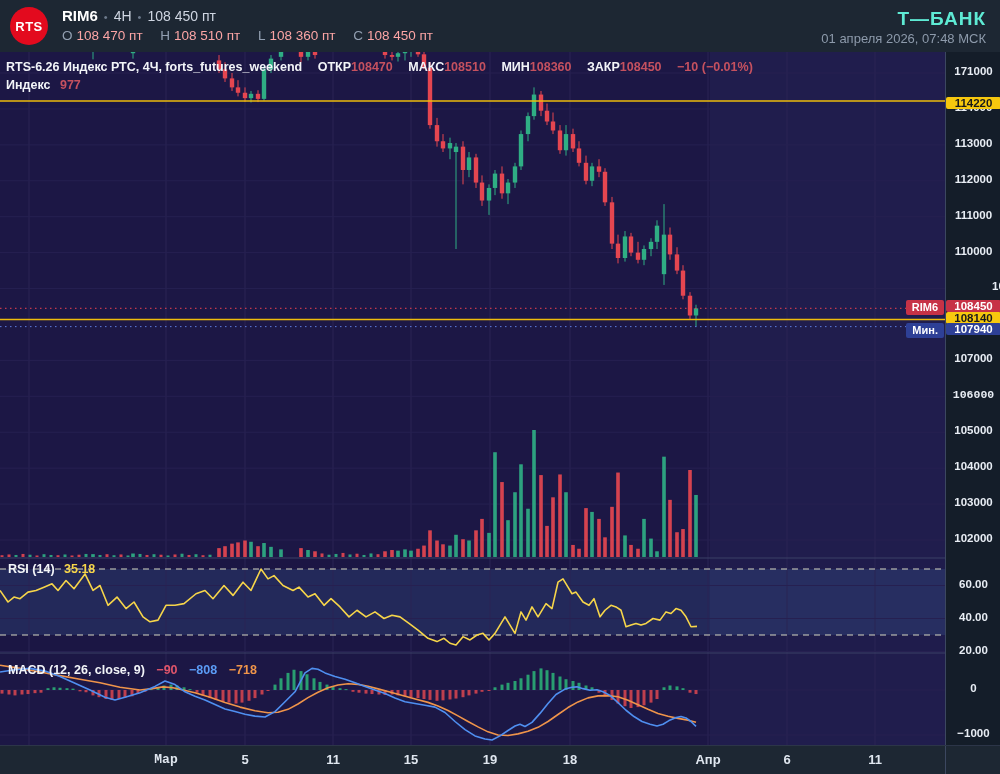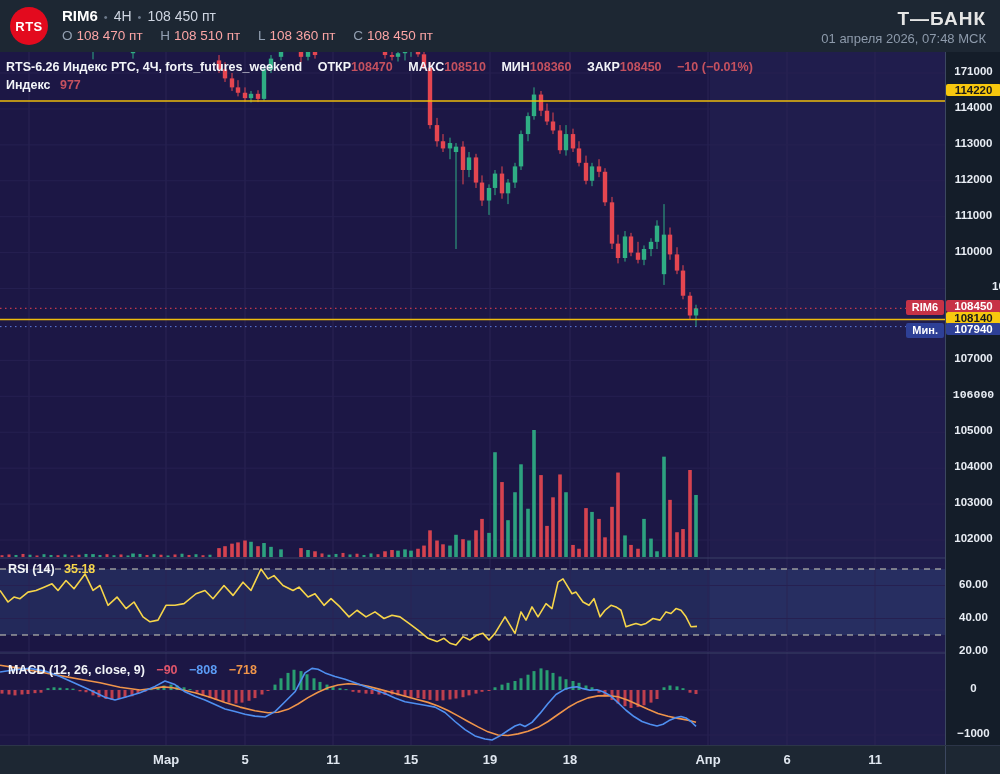--- a/index.html
+++ b/index.html
@@ -10,21 +10,21 @@
   
   .topbar { position:absolute; left:0; top:0; width:1000px; height:52px; background:#1d2733; z-index:30; }
   .logo { position:absolute; left:10px; top:7px; width:38px; height:38px; border-radius:50%; background:#e30a1e;
           color:#fff; font-weight:bold; font-size:13px; display:flex; align-items:center; justify-content:center; letter-spacing:.5px; }
   .sym-row { position:absolute; left:62px; top:7px; font-size:14px; color:#cfd6e2; white-space:nowrap; }
   .sym-row .sym { font-weight:bold; color:#ffffff; font-size:15px; }
   .sym-row .dot { color:#6d7a8c; margin:0 6px; font-size:11px; }
   .ohlc-row { position:absolute; left:62px; top:28px; font-size:13.5px; white-space:nowrap; }
   .ohlc-row .k { color:#93a0b2; margin-right:4px; }
   .ohlc-row .v { color:#fca5a5; margin-right:14px; }
-  .brand { position:absolute; right:14px; top:8px; color:#e5e5e5; font-weight:bold; font-size:19px; letter-spacing:1px; }
+  .brand { position:absolute; right:14px; top:8px; color:#5eead4; font-weight:bold; font-size:19px; letter-spacing:1px; }
   .datetime { position:absolute; right:14px; top:31px; color:#8d9aab; font-size:13px; }
 
   
   .chart-wrap { position:absolute; left:0; top:52px; width:1000px; height:693px; }
   svg#chart { position:absolute; left:0; top:0; display:block; }
 
   
   .legend1 { position:absolute; left:6px; top:8px; font-size:12.5px; color:#f2f4f8; font-weight:bold; white-space:nowrap; z-index:10; }
   .legend1 .val { color:#c5515f; font-weight:bold; }
   .legend1 .lbl { margin-left:12px; }
@@ -504,30 +504,30 @@
         <div class="tick" style="top: 336.308px; font-family: Liberation Mono, monospace;">106000</div>
         <div class="tick" style="top: 372.231px;">105000</div>
         <div class="tick" style="top: 408.154px;">104000</div>
         <div class="tick" style="top: 444.077px;">103000</div>
         <div class="tick" style="top: 480px;">102000</div>
         <div class="tick" style="top: 525.5px;">60.00</div>
         <div class="tick" style="top: 558.5px;">40.00</div>
         <div class="tick" style="top: 591.5px;">20.00</div>
         <div class="tick" style="top: 630px;">0</div>
         <div class="tick" style="top: 675px;">−1000</div>
-        <div class="badge" style="top: 32px; background: rgb(247, 200, 14); color: rgb(26, 26, 26);">114220</div>
+        <div class="badge" style="top: 45px; background: rgb(247, 200, 14); color: rgb(26, 26, 26);">114220</div>
         <div class="badge" style="top: 248.296px; background: rgb(199, 50, 70); color: rgb(255, 255, 255);">108450</div>
         <div class="badge" style="top: 259.796px; background: rgb(247, 200, 14); color: rgb(26, 26, 26);">108140</div>
         <div class="badge" style="top: 271.296px; background: rgb(46, 64, 150); color: rgb(255, 255, 255);">107940</div>
       </div>
     <div id="chips"></div>
     <div class="time-axis" id="timeAxis">
         <div class="sep"></div>
         <div class="t" style="left: 29px; margin-top: 39px;">21</div>
-        <div class="t" style="left: 166px;">Мар</div>
+        <div class="t" style="left: 166px; font-family: Liberation Mono, monospace;">Мар</div>
         <div class="t" style="left: 245px;">5</div>
         <div class="t" style="left: 333px;">11</div>
         <div class="t" style="left: 411px;">15</div>
         <div class="t" style="left: 490px;">19</div>
         <div class="t" style="left: 570px;">18</div>
         <div class="t" style="left: 708px;">Апр</div>
         <div class="t" style="left: 787px;">6</div>
         <div class="t" style="left: 875px;">11</div>
       </div>
   <div class="chip" style="background: rgb(199, 50, 70); top: 248.296px; right: 56px;">RIM6</div>

